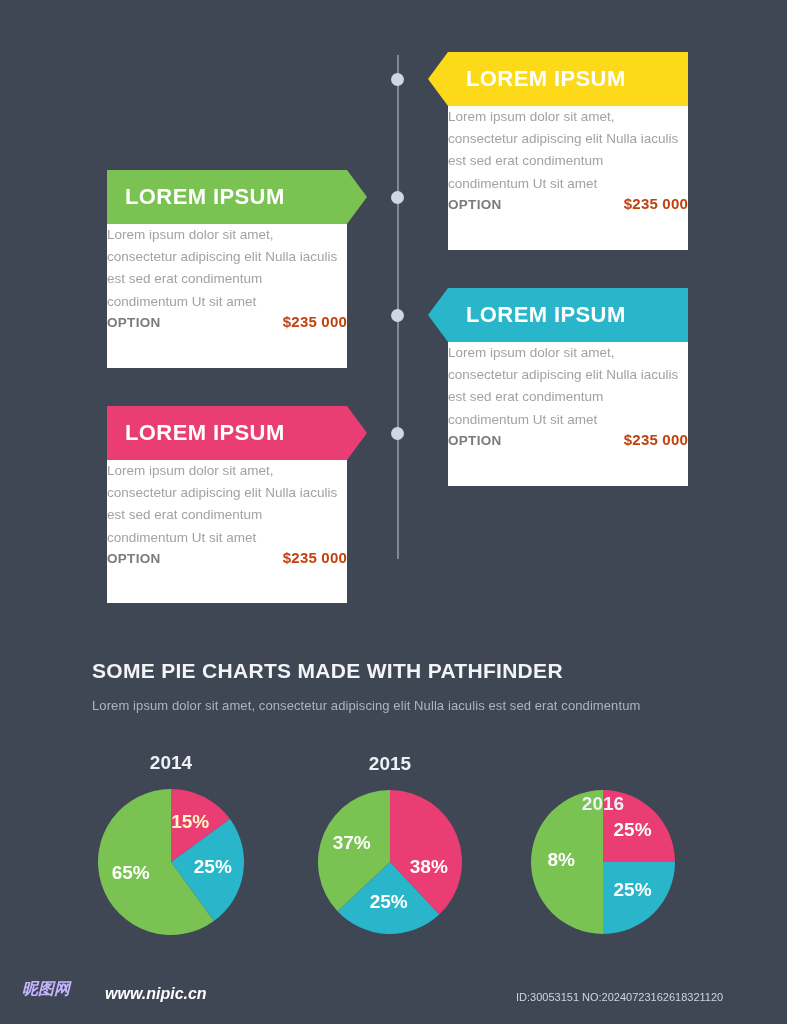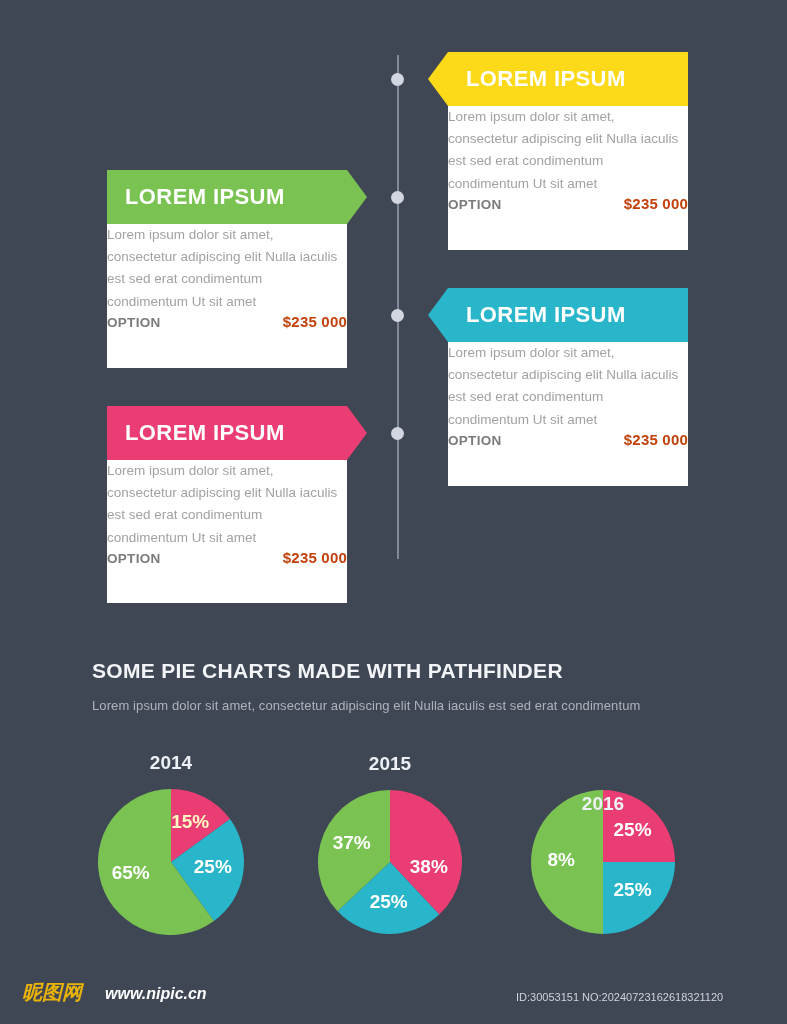--- a/index.html
+++ b/index.html
@@ -154,17 +154,17 @@
           <path d="M 72 72 L 72.00000000000001 144 A 72 72 0 0 1 71.99999999999999 0 Z" fill="#7ac353"></path>
         </svg>
         <div style="position: absolute; left: 592.529px; top: 819.471px; width: 80px; text-align: center; color: rgb(255, 255, 255); font-size: 19px; font-weight: bold;">25%</div>
         <div style="position: absolute; left: 592.529px; top: 878.529px; width: 80px; text-align: center; color: rgb(255, 255, 255); font-size: 19px; font-weight: bold;">25%</div>
         <div style="position: absolute; left: 521.24px; top: 849px; width: 80px; text-align: center; color: rgb(255, 255, 255); font-size: 19px; font-weight: bold;">8%</div>
         <div class="pie-year" style="left: 543px; top: 753px; width: 120px; font-size: 19px; margin-top: 40px;">2016</div>
       </div>
     </div>
 
   <div id="footer-layer">
-  <div class="wm" style="left:22px;top:979px;font-size:20px;font-weight:bold;color:#eab308;font-style:italic;"><span>昵图网</span></div>
+  <div class="wm" style="left:22px;top:979px;font-size:16px;font-weight:bold;color:#c4b5fd;font-style:italic;"><span>昵图网</span></div>
   <div class="wm" style="left:105px;top:985px;font-size:16px;font-weight:bold;font-style:italic;color:#ffffff;">www.nipic.cn</div>
   <div class="meta" style="left:516px;top:991px;">ID:30053151 NO:20240723162618321120</div>
 </div>
 </div>
 
 </body></html>

